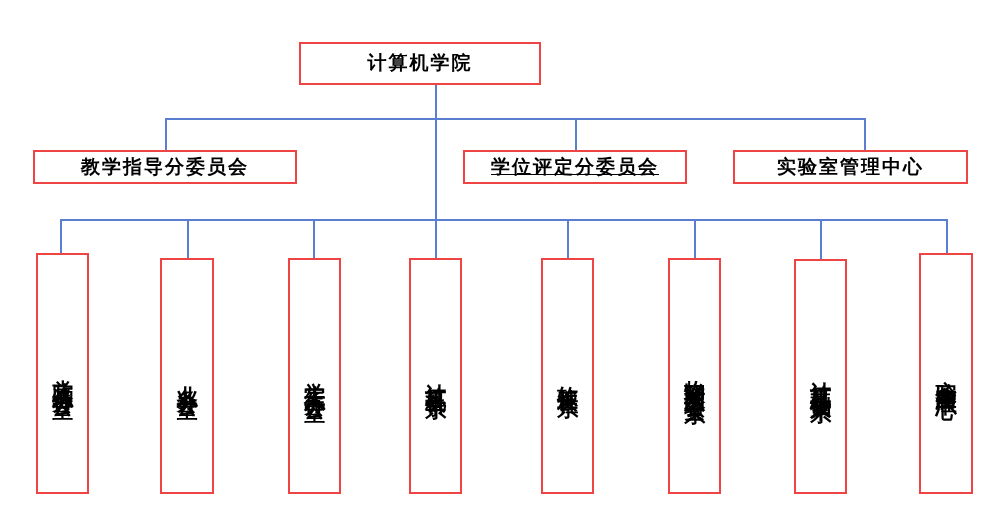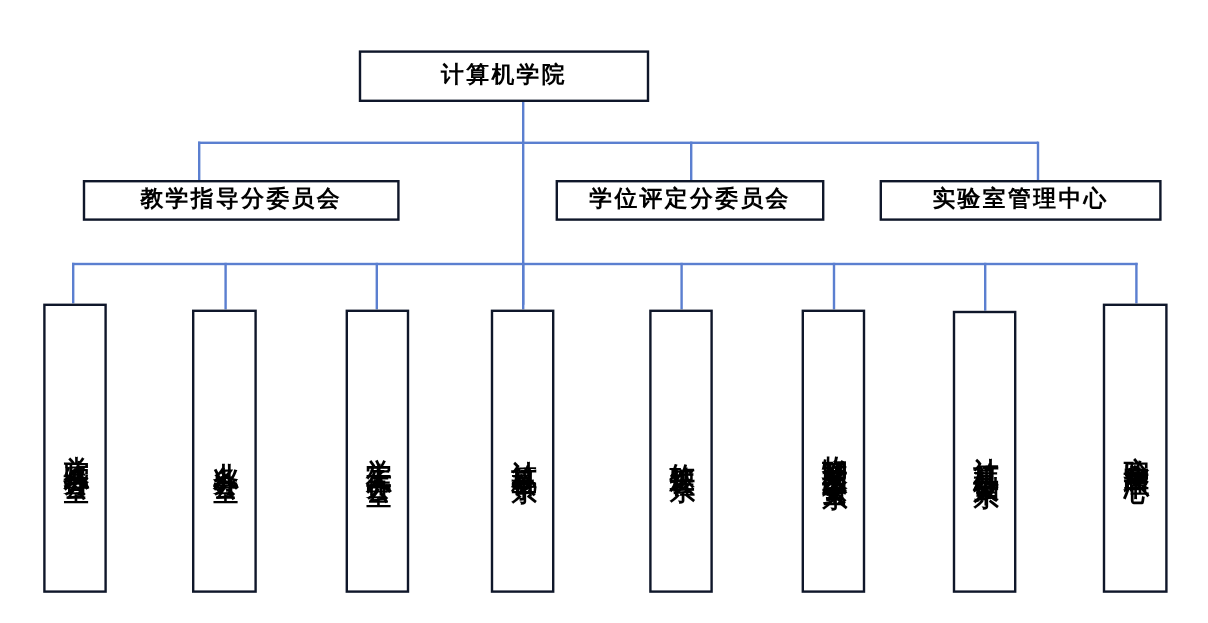--- a/index.html
+++ b/index.html
@@ -26,21 +26,21 @@
     background: #5B7FD0;
   }
   .conn-v { width: 2px; }
   .conn-h { height: 2px; }
 
   
   .node {
     position: absolute;
     box-sizing: border-box;
     background: #ffffff;
-    border: 2px solid #0f172a;
+    border: 2px solid #ef4444;
     display: flex;
     align-items: center;
     justify-content: center;
     text-align: center;
   }
 
   .node-label {
     font-weight: bold;
     color: #000000;
     letter-spacing: 1px;
@@ -88,25 +88,25 @@
   <div class="conn conn-v" style="left:435px; top:219px; height:39px;"></div>
   <div class="conn conn-v" style="left:567px; top:219px; height:39px;"></div>
   <div class="conn conn-v" style="left:694px; top:219px; height:39px;"></div>
   <div class="conn conn-v" style="left:820px; top:219px; height:40px;"></div>
   <div class="conn conn-v" style="left:946px; top:219px; height:34px;"></div>
 
   <div class="node node-h" style="left:299px; top:42px; width:242px; height:43px;">
     <span class="node-label">计算机学院</span>
   </div>
 
-  <div class="node node-h" style="left:33px; top:150px; width:264px; height:34px;margin-left:36px;">
+  <div class="node node-h" style="left:33px; top:150px; width:264px; height:34px;">
     <span class="node-label">教学指导分委员会</span>
   </div>
 
-  <div class="node node-h" style="left:463px; top:150px; width:224px; height:34px;">
+  <div class="node node-h" style="left:463px; top:150px; width:224px; height:34px;text-decoration:underline;">
     <span class="node-label">学位评定分委员会</span>
   </div>
 
   <div class="node node-h" style="left:733px; top:150px; width:235px; height:34px;">
     <span class="node-label">实验室管理中心</span>
   </div>
 
   <div class="node node-v" style="left:36px; top:253px; width:53px; height:241px;">
     <span class="node-label">党政综合办公室</span>
   </div>

